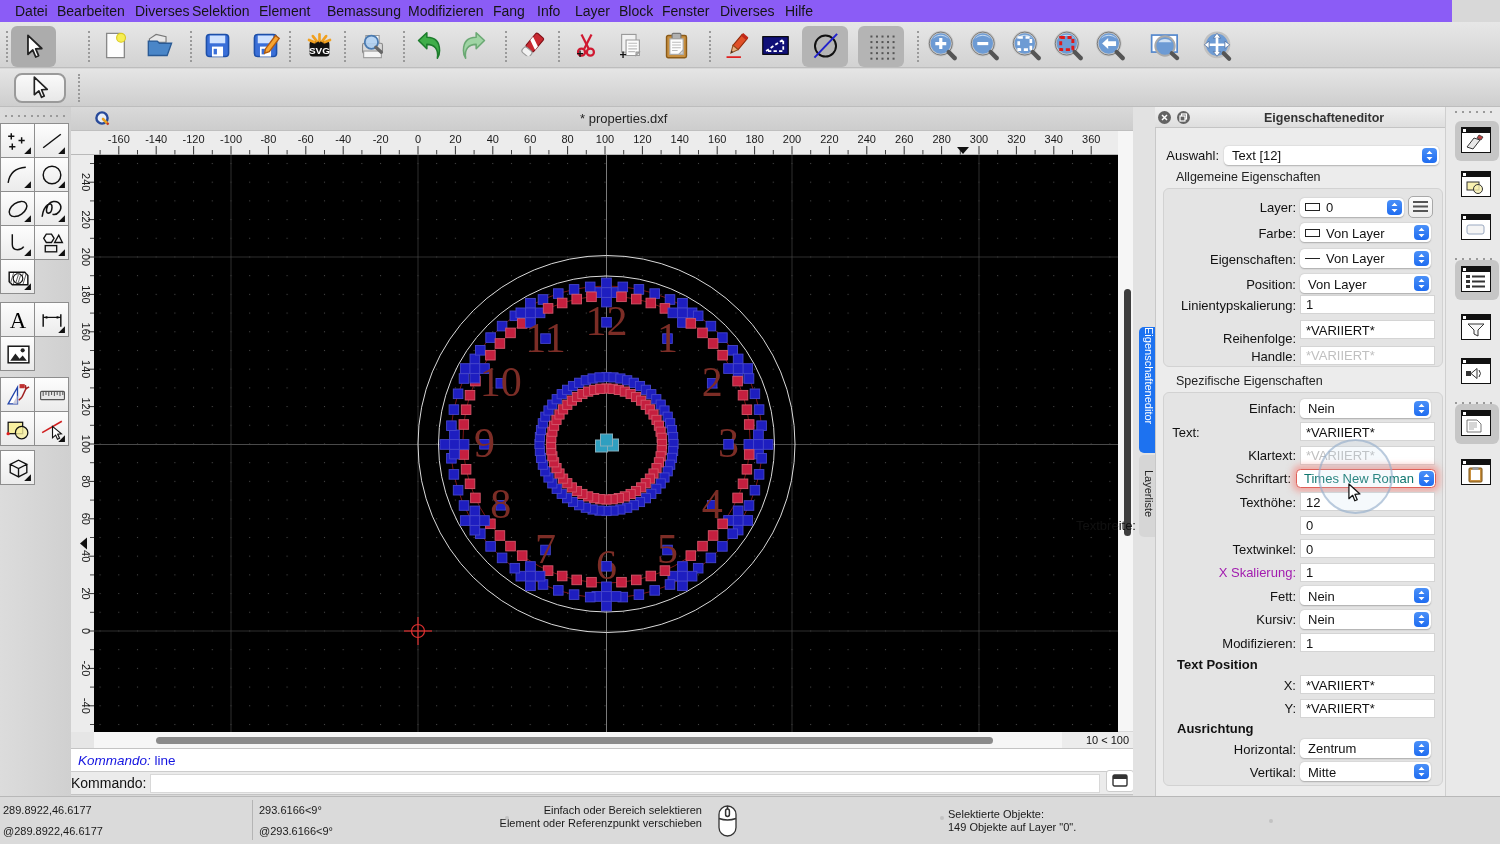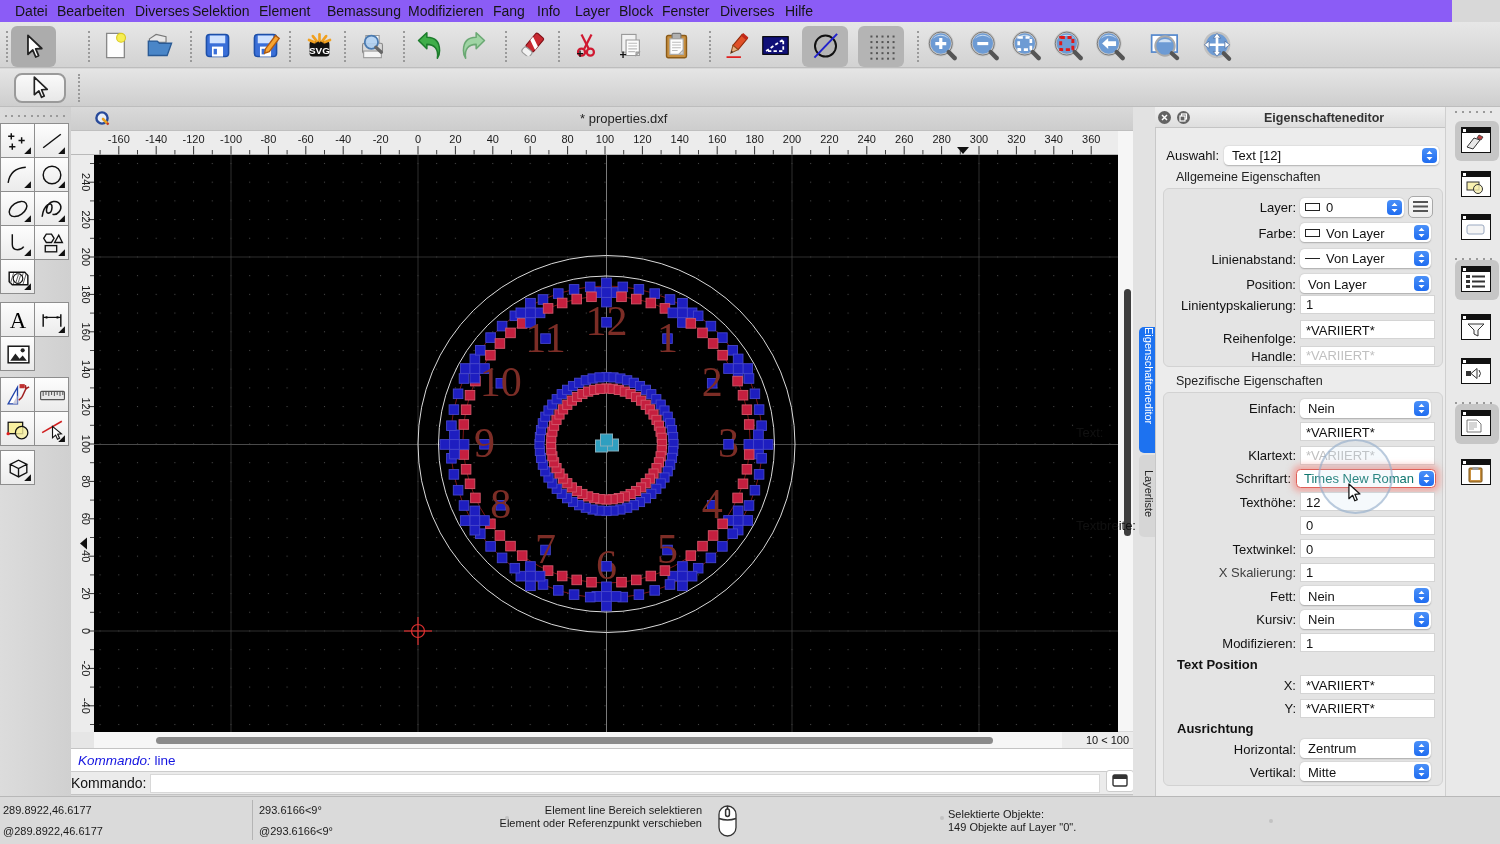--- a/index.html
+++ b/index.html
@@ -884,21 +884,21 @@
     </g>
   </svg>
 <div class="abs" style="left:1076px;top:226px;width:220px;text-align:right;font-size:13px;color:#111;">Farbe:</div>
 <div class="abs" style="left:1300px;top:223px;width:131px;height:19px;background:#fff;border-radius:4.5px;box-shadow:0 0.5px 1.5px rgba(0,0,0,0.25);"></div>
 <div class="abs" style="left:1305px;top:228.5px;width:15px;height:8px;border:1.4px solid #222;background:#fff"></div>
 <div class="abs" style="left:1326px;top:225.5px;font-size:13px;color:#111">Von Layer</div>
 <div class="abs" style="left:1414px;top:225px;width:15px;height:15px;background:linear-gradient(#4a90f8,#1f6cf0);border-radius:4px"></div>
 <svg class="abs" style="left:1414px;top:225px" width="15" height="15" viewBox="0 0 15 15" xmlns="http://www.w3.org/2000/svg">
     <path d="M4.5 6 L7.5 2.8 L10.5 6 Z M4.5 9 L7.5 12.2 L10.5 9 Z" fill="#fff"></path>
   </svg>
-<div class="abs" style="left:1076px;top:251.5px;width:220px;text-align:right;font-size:13px;color:#111;">Linienabstand:</div>
+<div class="abs" style="left:1076px;top:251.5px;width:220px;text-align:right;font-size:13px;color:#111;">Eigenschaften:</div>
 <div class="abs" style="left:1300px;top:248.5px;width:131px;height:19px;background:#fff;border-radius:4.5px;box-shadow:0 0.5px 1.5px rgba(0,0,0,0.25);"></div>
 <div class="abs" style="left:1305px;top:257.5px;width:15px;height:1.6px;background:#222"></div>
 <div class="abs" style="left:1326px;top:251.0px;font-size:13px;color:#111">Von Layer</div>
 <div class="abs" style="left:1414px;top:250.5px;width:15px;height:15px;background:linear-gradient(#4a90f8,#1f6cf0);border-radius:4px"></div>
 <svg class="abs" style="left:1414px;top:250.5px" width="15" height="15" viewBox="0 0 15 15" xmlns="http://www.w3.org/2000/svg">
     <path d="M4.5 6 L7.5 2.8 L10.5 6 Z M4.5 9 L7.5 12.2 L10.5 9 Z" fill="#fff"></path>
   </svg>
 <div class="abs" style="left:1076px;top:277px;width:220px;text-align:right;font-size:13px;color:#111;">Position:</div>
 <div class="abs" style="left:1300px;top:274px;width:131px;height:19px;background:#fff;border-radius:4.5px;box-shadow:0 0.5px 1.5px rgba(0,0,0,0.25);"></div>
 <div class="abs" style="left:1308px;top:276.5px;font-size:13px;color:#111">Von Layer</div>
@@ -917,21 +917,21 @@
 <div class="abs" style="left:1306px;top:348.0px;font-size:13px;color:#c0c0c0">*VARIIERT*</div>
 <div class="abs" style="left:1176px;top:374px;font-size:12.5px;color:#222">Spezifische Eigenschaften</div>
 <div class="abs" style="left:1163px;top:392px;width:280px;height:394px;background:#e4e4e4;border:1px solid #d2d2d2;border-radius:6px"></div>
 <div class="abs" style="left:1076px;top:401.0px;width:220px;text-align:right;font-size:13px;color:#111;">Einfach:</div>
 <div class="abs" style="left:1300px;top:398.5px;width:131px;height:19px;background:#fff;border-radius:4.5px;box-shadow:0 0.5px 1.5px rgba(0,0,0,0.25);"></div>
 <div class="abs" style="left:1308px;top:401.0px;font-size:13px;color:#111">Nein</div>
 <div class="abs" style="left:1414px;top:400.5px;width:15px;height:15px;background:linear-gradient(#4a90f8,#1f6cf0);border-radius:4px"></div>
 <svg class="abs" style="left:1414px;top:400.5px" width="15" height="15" viewBox="0 0 15 15" xmlns="http://www.w3.org/2000/svg">
     <path d="M4.5 6 L7.5 2.8 L10.5 6 Z M4.5 9 L7.5 12.2 L10.5 9 Z" fill="#fff"></path>
   </svg>
-<div class="abs" style="left:1076px;top:424.5px;width:220px;text-align:left;font-size:13px;color:#111;">Text:</div>
+<div class="abs" style="left:1076px;top:424.5px;width:220px;text-align:center;font-size:13px;color:#111;">Text:</div>
 <div class="abs" style="left:1300px;top:422px;width:135px;height:19px;background:#fff;border:1px solid #d4d4d4"></div>
 <div class="abs" style="left:1306px;top:424.5px;font-size:13px;color:#111">*VARIIERT*</div>
 <div class="abs" style="left:1076px;top:448.0px;width:220px;text-align:right;font-size:13px;color:#111;">Klartext:</div>
 <div class="abs" style="left:1300px;top:445.5px;width:135px;height:19px;background:#fff;border:1px solid #d4d4d4"></div>
 <div class="abs" style="left:1306px;top:448.0px;font-size:13px;color:#c0c0c0">*VARIIERT*</div>
 <div class="abs" style="left:1071px;top:471.0px;width:220px;text-align:right;font-size:13px;color:#111;">Schriftart:</div>
 <div class="abs" style="left:1296px;top:468.5px;width:140px;height:19px;background:#fff;border-radius:4.5px;border:1px solid #e06058;box-shadow:0 0 6px 4px rgba(248,115,105,0.5);"></div>
 <div class="abs" style="left:1304px;top:471.0px;font-size:13px;color:#0f766e">Times New Roman</div>
 <div class="abs" style="left:1419px;top:470.5px;width:15px;height:15px;background:linear-gradient(#4a90f8,#1f6cf0);border-radius:4px"></div>
 <svg class="abs" style="left:1419px;top:470.5px" width="15" height="15" viewBox="0 0 15 15" xmlns="http://www.w3.org/2000/svg">
@@ -939,21 +939,21 @@
   </svg>
 <div class="abs" style="left:1076px;top:494.5px;width:220px;text-align:right;font-size:13px;color:#111;">Texthöhe:</div>
 <div class="abs" style="left:1300px;top:492px;width:135px;height:19px;background:#fff;border:1px solid #d4d4d4"></div>
 <div class="abs" style="left:1306px;top:494.5px;font-size:13px;color:#111">12</div>
 <div class="abs" style="left:1076px;top:518.0px;width:220px;text-align:left;font-size:13px;color:#111;">Textbreite:</div>
 <div class="abs" style="left:1300px;top:515.5px;width:135px;height:19px;background:#fff;border:1px solid #d4d4d4"></div>
 <div class="abs" style="left:1306px;top:518.0px;font-size:13px;color:#111">0</div>
 <div class="abs" style="left:1076px;top:541.5px;width:220px;text-align:right;font-size:13px;color:#111;">Textwinkel:</div>
 <div class="abs" style="left:1300px;top:539px;width:135px;height:19px;background:#fff;border:1px solid #d4d4d4"></div>
 <div class="abs" style="left:1306px;top:541.5px;font-size:13px;color:#111">0</div>
-<div class="abs" style="left:1076px;top:565.0px;width:220px;text-align:right;font-size:13px;color:#404040;">X Skalierung:</div>
+<div class="abs" style="left:1076px;top:565.0px;width:220px;text-align:right;font-size:13px;color:#a21caf;">X Skalierung:</div>
 <div class="abs" style="left:1300px;top:562.5px;width:135px;height:19px;background:#fff;border:1px solid #d4d4d4"></div>
 <div class="abs" style="left:1306px;top:565.0px;font-size:13px;color:#111">1</div>
 <div class="abs" style="left:1076px;top:588.5px;width:220px;text-align:right;font-size:13px;color:#111;">Fett:</div>
 <div class="abs" style="left:1300px;top:586px;width:131px;height:19px;background:#fff;border-radius:4.5px;box-shadow:0 0.5px 1.5px rgba(0,0,0,0.25);"></div>
 <div class="abs" style="left:1308px;top:588.5px;font-size:13px;color:#111">Nein</div>
 <div class="abs" style="left:1414px;top:588px;width:15px;height:15px;background:linear-gradient(#4a90f8,#1f6cf0);border-radius:4px"></div>
 <svg class="abs" style="left:1414px;top:588px" width="15" height="15" viewBox="0 0 15 15" xmlns="http://www.w3.org/2000/svg">
     <path d="M4.5 6 L7.5 2.8 L10.5 6 Z M4.5 9 L7.5 12.2 L10.5 9 Z" fill="#fff"></path>
   </svg>
 <div class="abs" style="left:1076px;top:612.0px;width:220px;text-align:right;font-size:13px;color:#111;">Kursiv:</div>
@@ -1078,21 +1078,21 @@
     <rect x="8" y="4" width="9" height="10" fill="#fff"></rect>
     <rect x="9.5" y="1" width="6" height="3" fill="#999"></rect>
   </svg>
 <div class="abs" style="left:0;top:796px;width:1500px;height:48px;background:#dadada;border-top:1px solid #b8b8b8"></div>
 <div class="abs" style="left:3px;top:804px;font-size:11px;color:#1a1a1a">289.8922,46.6177</div>
 <div class="abs" style="left:3px;top:825px;font-size:11px;color:#1a1a1a">@289.8922,46.6177</div>
 <div class="abs" style="left:252px;top:800px;width:1px;height:40px;background:#b4b4b4"></div>
 <div class="abs" style="left:259px;top:804px;font-size:11px;color:#1a1a1a">293.6166&lt;9°</div>
 <div class="abs" style="left:259px;top:825px;font-size:11px;color:#1a1a1a">@293.6166&lt;9°</div>
 
-<div class="abs" style="left:400px;top:804px;width:302px;text-align:right;font-size:11px;color:#1a1a1a">Element line Bereich selektieren</div>
+<div class="abs" style="left:400px;top:804px;width:302px;text-align:right;font-size:11px;color:#1a1a1a">Einfach oder Bereich selektieren</div>
 <div class="abs" style="left:400px;top:816.5px;width:302px;text-align:right;font-size:11px;color:#1a1a1a">Element oder Referenzpunkt verschieben</div>
 <span class="abs" style="left:505px;top:816px;width:4px;height:4px;border-radius:2px;background:#c2c2c2"></span>
 <svg class="abs" style="left:718px;top:805px" width="19" height="32" viewBox="0 0 19 32" xmlns="http://www.w3.org/2000/svg">
     <rect x="1" y="1" width="17" height="30" rx="8.5" fill="#fff" stroke="#333" stroke-width="1.3"></rect>
     <path d="M1 13.5 q8.5 3 17 0" fill="none" stroke="#333" stroke-width="1.4"></path>
     <path d="M9.5 1 v3" stroke="#333" stroke-width="1.6"></path>
     <rect x="7.6" y="4" width="3.8" height="7.5" rx="1.9" fill="#fff" stroke="#333" stroke-width="1.5"></rect>
   </svg>
 <span class="abs" style="left:940px;top:816px;width:4px;height:4px;border-radius:2px;background:#c2c2c2"></span>
 <div class="abs" style="left:948px;top:808px;font-size:11px;color:#1a1a1a">Selektierte Objekte:</div>

